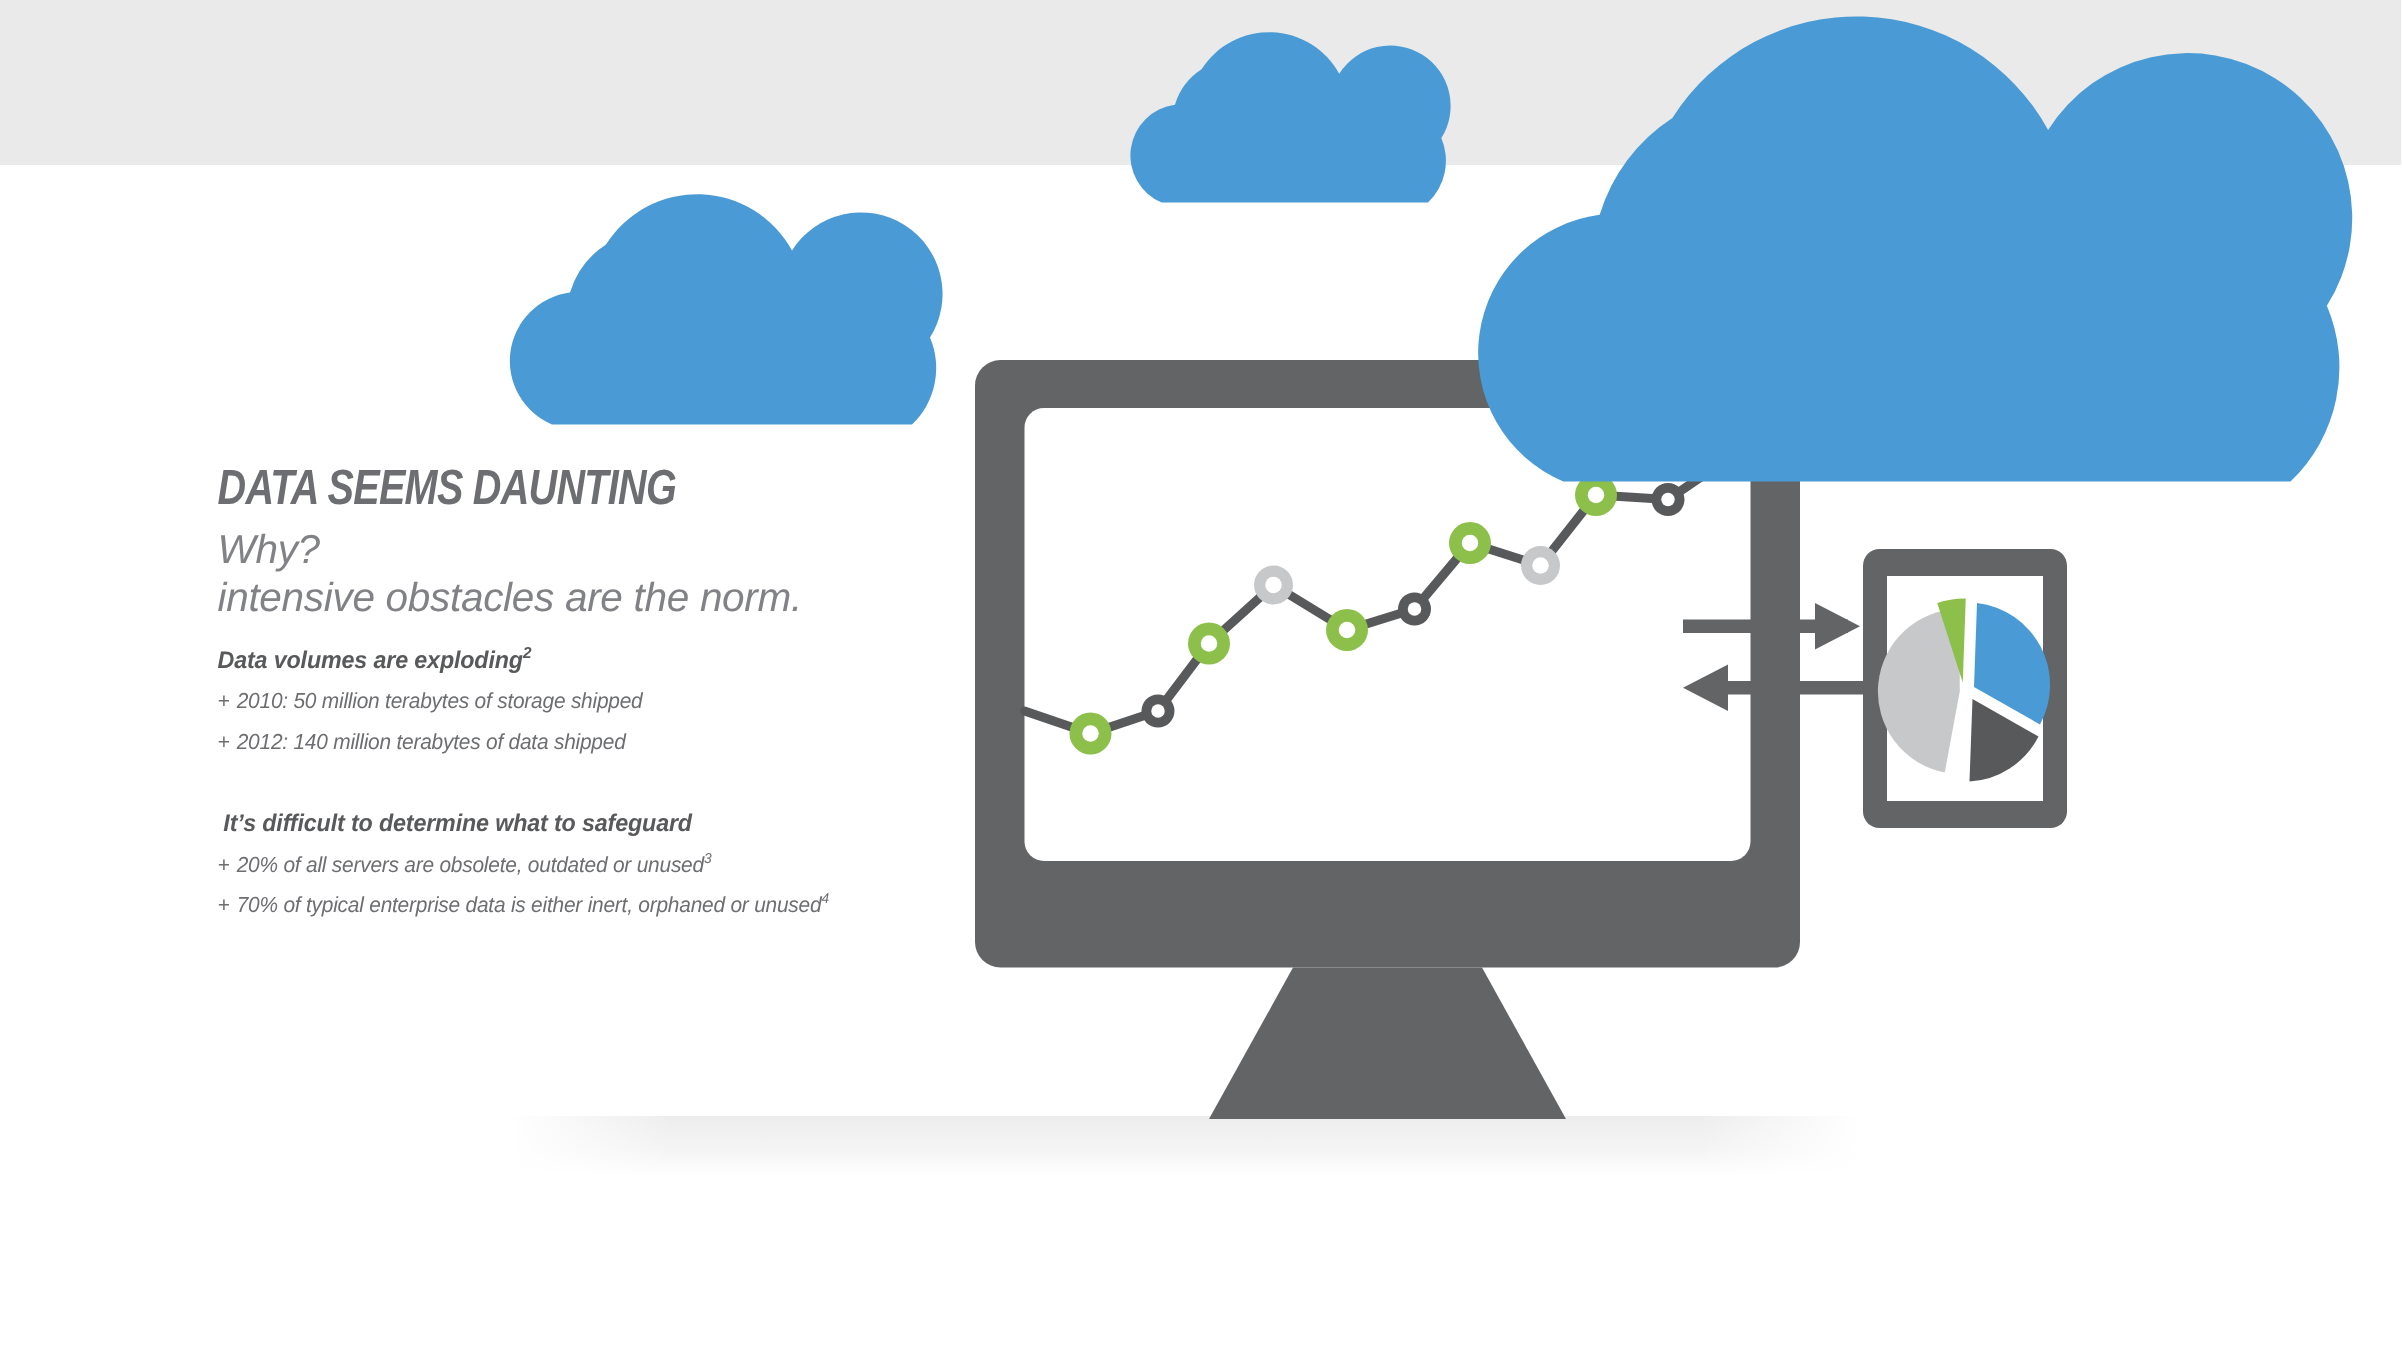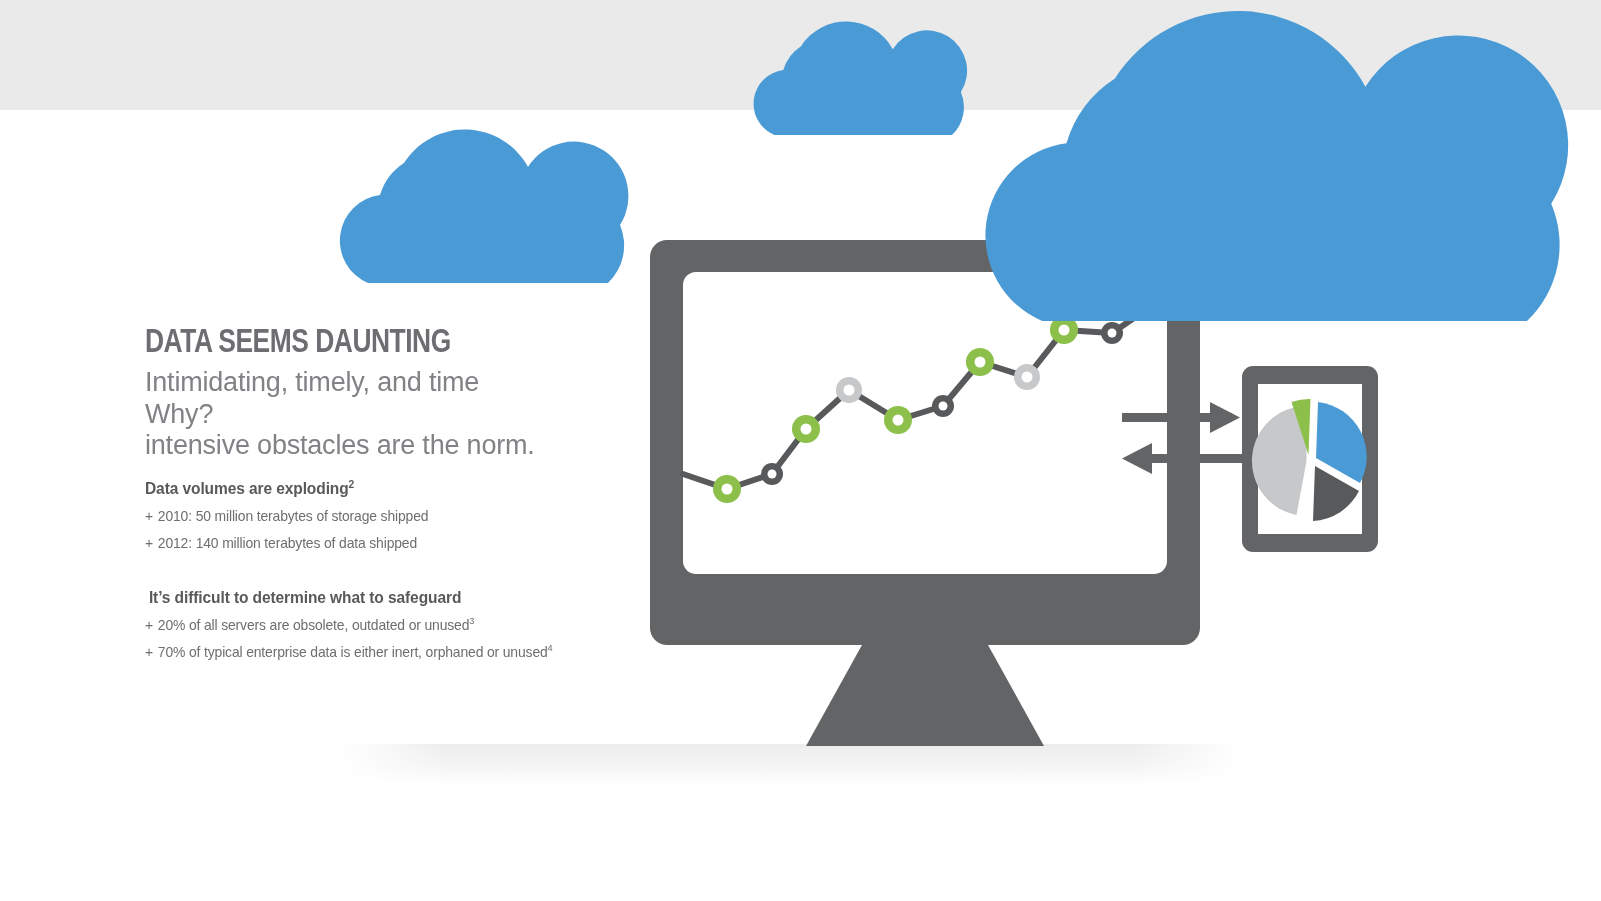--- a/index.html
+++ b/index.html
@@ -7,22 +7,23 @@
     width:1601px;height:901px;
     background:#ffffff;
     font-family:"Liberation Sans", sans-serif;
     overflow:hidden;position:relative;
   }
   #stage{position:absolute;inset:0;width:1601px;height:901px;}
   #stage svg{position:absolute;top:0;left:0;}
 
   
   .textblock{
-    position:absolute;left:145px;top:324px;width:520px;
+    position:absolute;left:145px;top:308px;width:520px;
     color:#6d6e71;
+    font-style:italic;
   }
   .headline{
     font-family:"Liberation Sans", sans-serif;
     font-weight:bold;
     font-size:33px;
     letter-spacing:-0.6px;
     line-height:1.02;
     color:#6d6e71;
     transform:scaleX(0.80);
     transform-origin:left top;
@@ -173,21 +174,20 @@
     <g fill="#4a9bd5">
       <use href="#cloudShape" transform="translate(1022,18) scale(2.02)"></use>
     </g>
   </svg>
 
   <div class="textblock">
 
     <h1 class="headline">DATA SEEMS DAUNTING</h1>
 
     <div class="subhead">
-      <div>Intimidating, timely, and time</div>
       <div>Why?</div>
       <div>intensive obstacles are the norm.</div>
     </div>
 
     <div class="grouptitle">
       <span>Data volumes are exploding</span><sup>2</sup>
     </div>
 
     <div class="bullet">
       <span class="plus">+</span><span>2010: 50 million terabytes of storage shipped</span>

